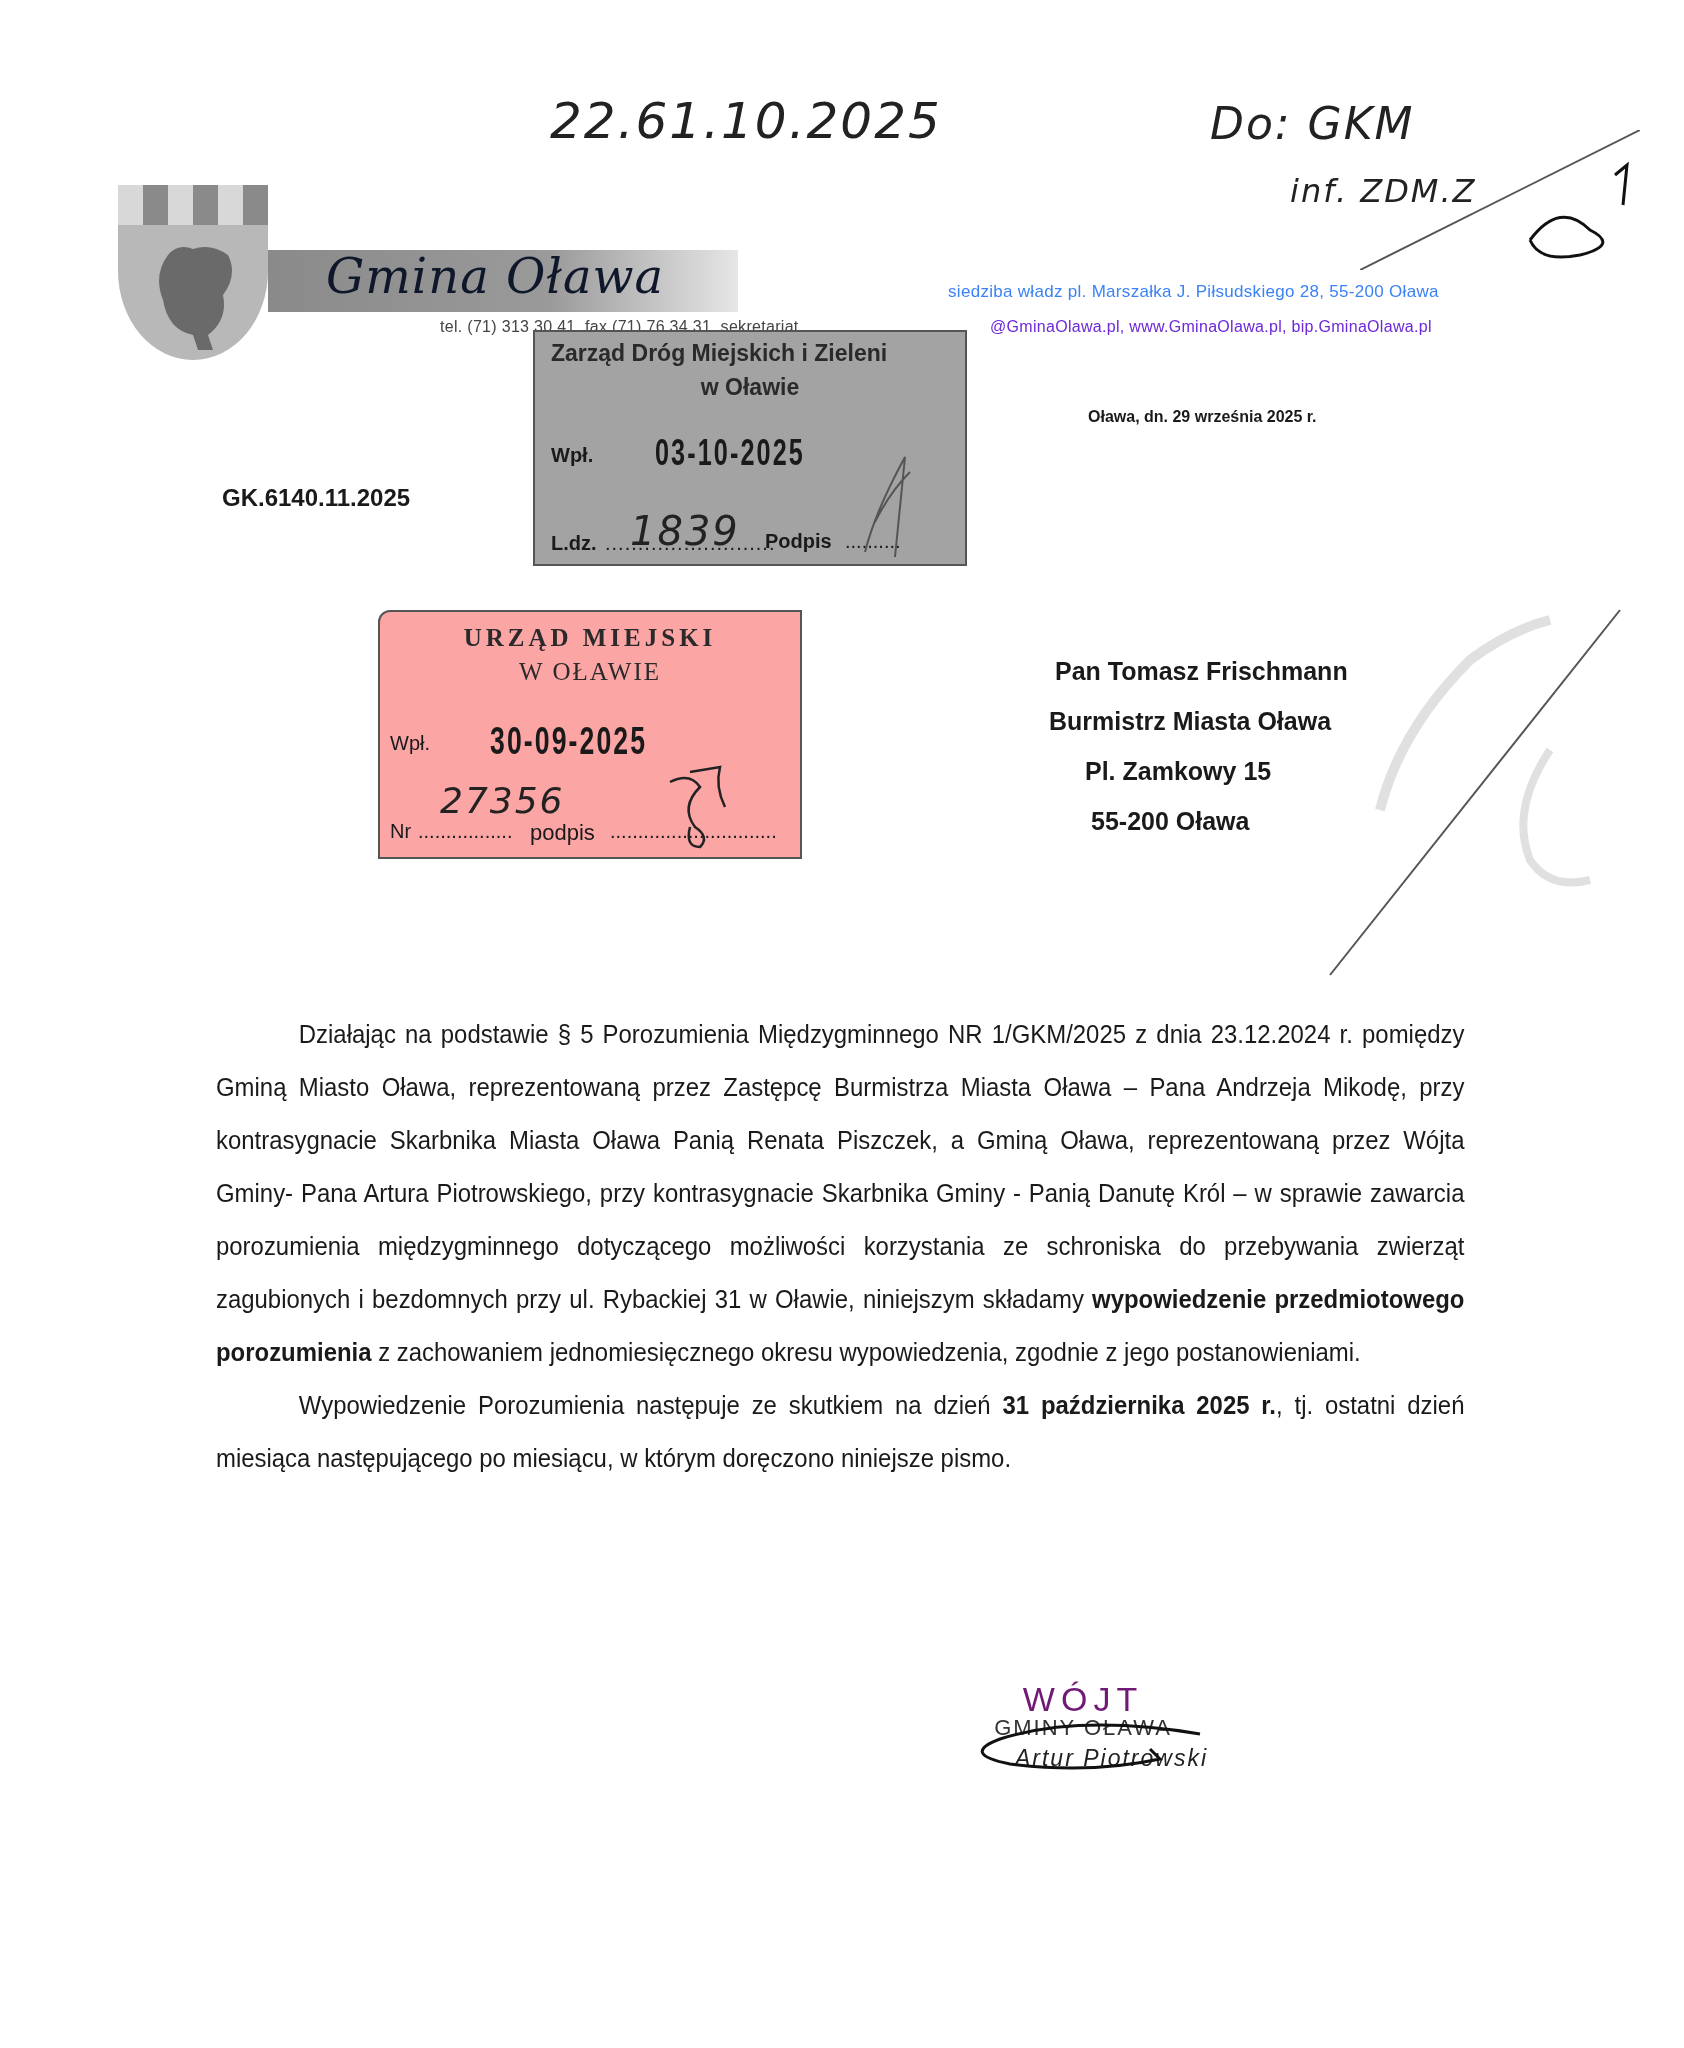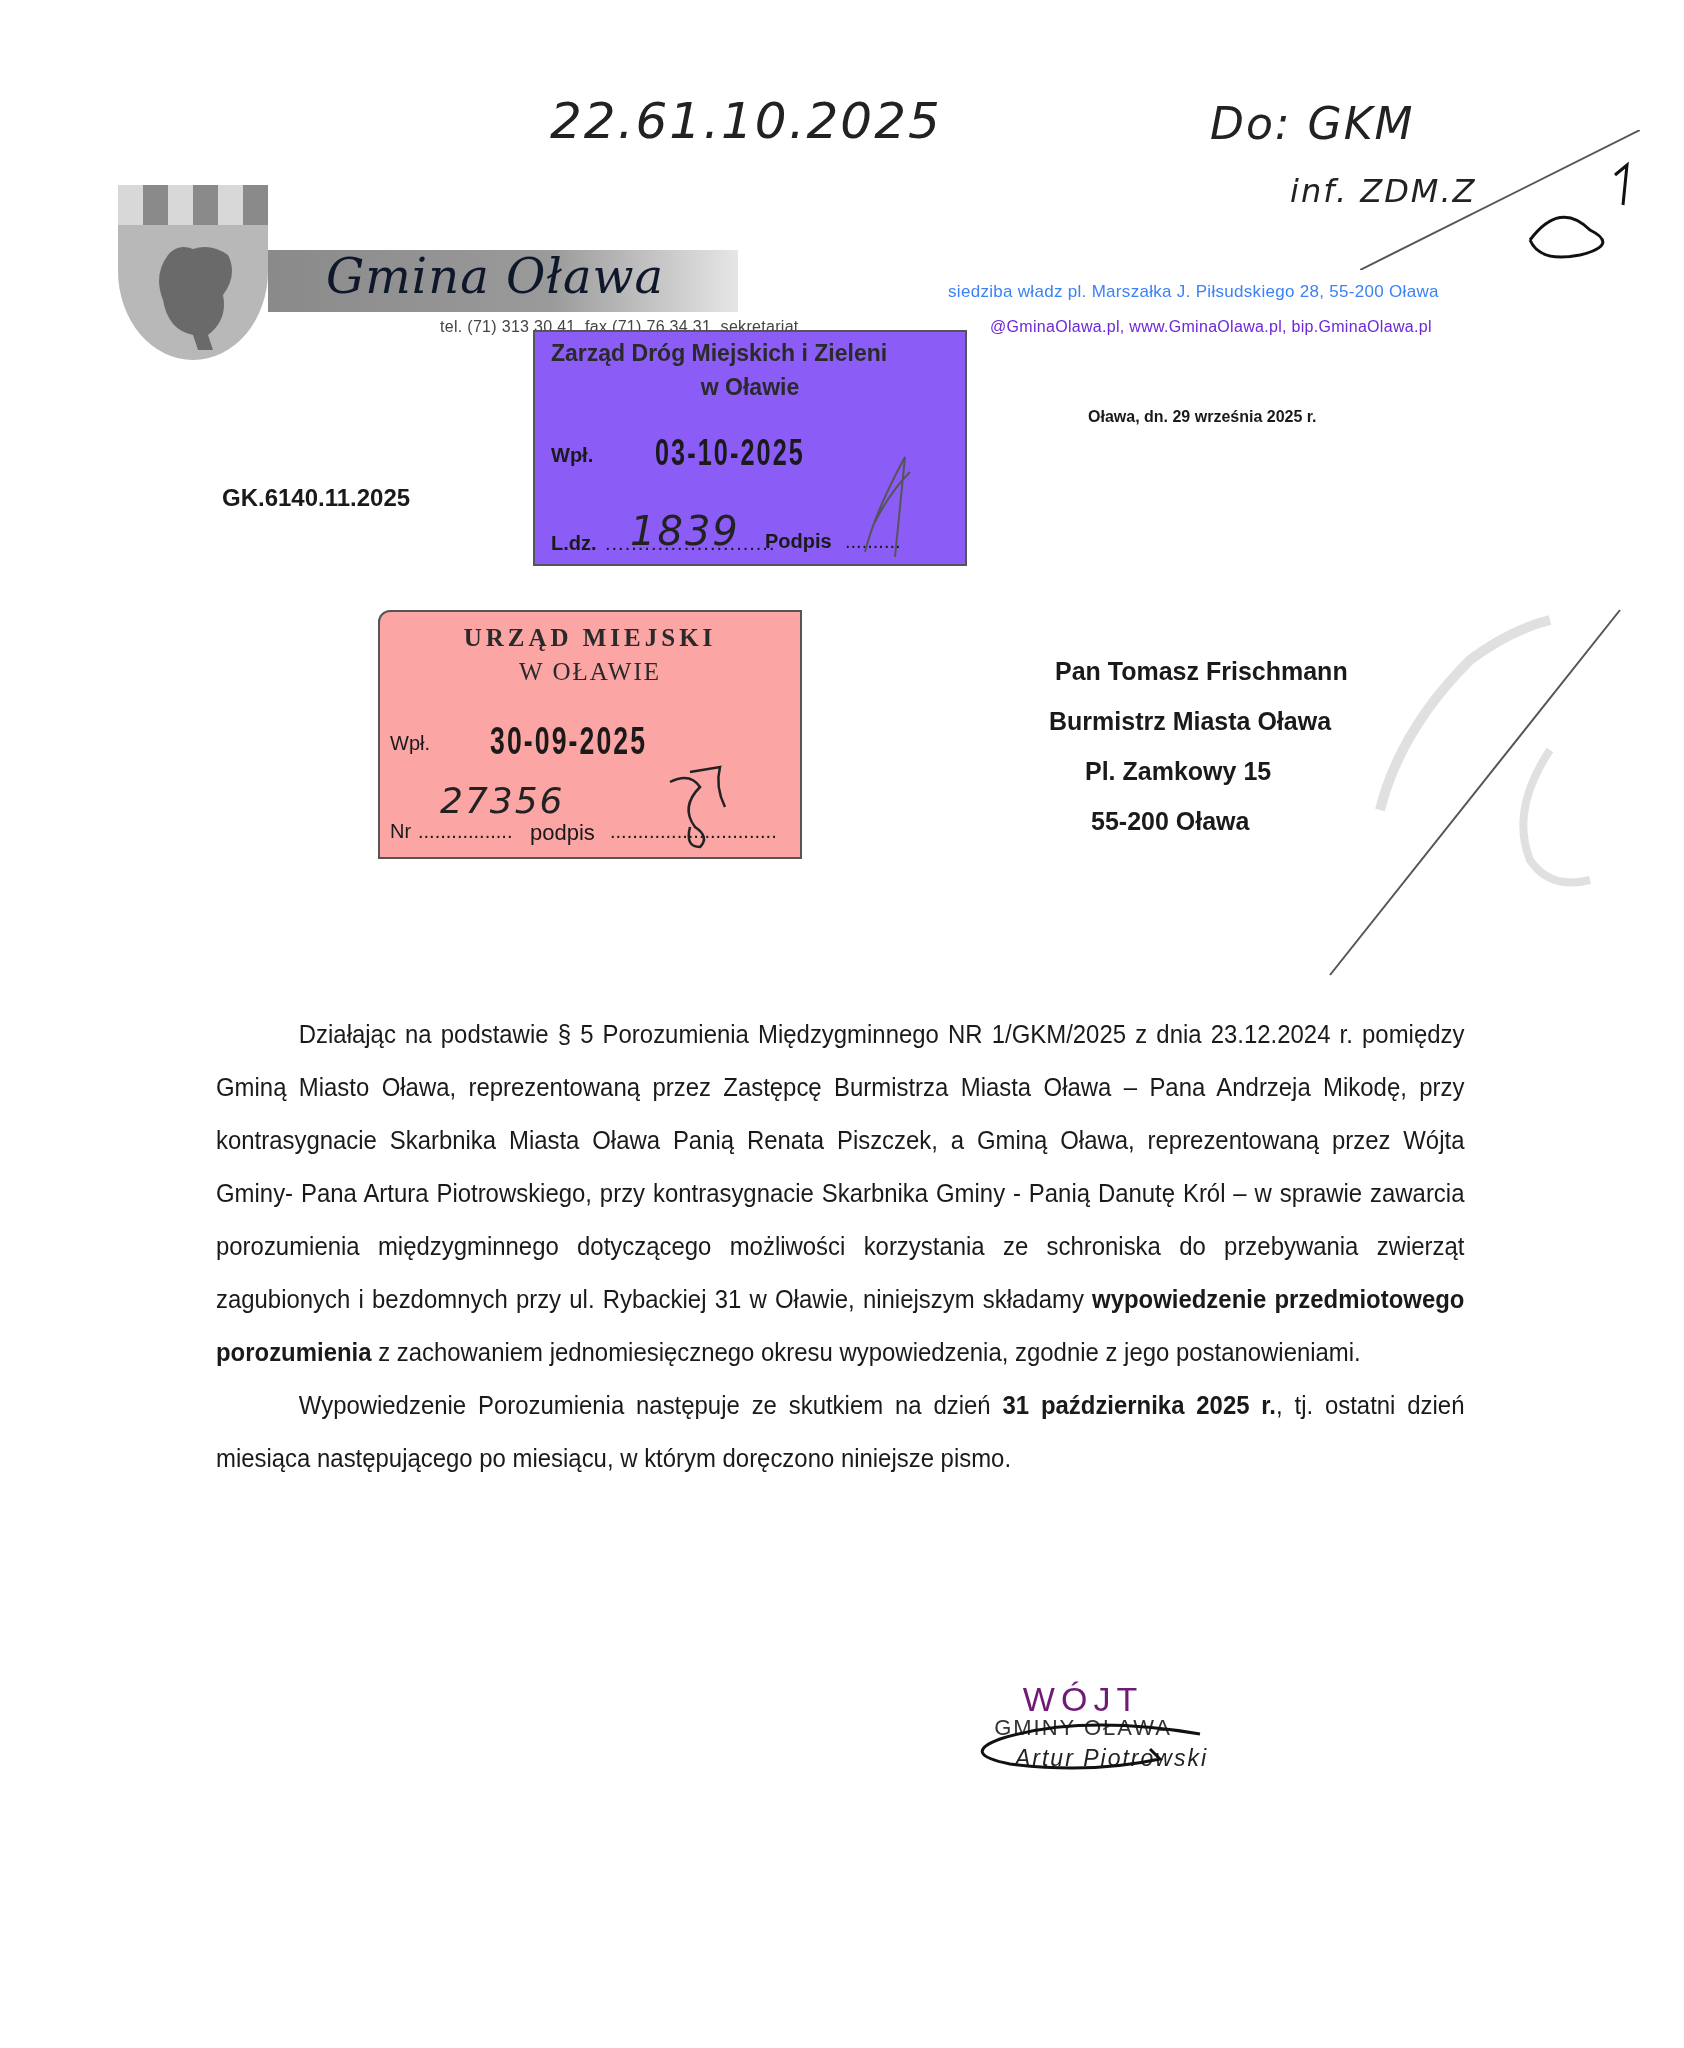--- a/index.html
+++ b/index.html
@@ -20,21 +20,21 @@
             background: linear-gradient(90deg, #8a8a8a 0%, #9a9a9a 60%, #e6e6e6 100%); }
   .banner-text { left: 290px; top: 248px; font-family: "DejaVu Serif", serif; font-style: italic;
                  font-size: 48px; color: #0f172a; letter-spacing: 1px; margin-left: 36px; }
 
   .contact1 { left: 948px; top: 282px; font-size: 17px; color: #3b82f6; letter-spacing: 0.3px; }
   .contact2 { left: 440px; top: 318px; font-size: 16px; color: #444; letter-spacing: 0.3px; }
   .contact2b { left: 990px; top: 318px; font-size: 16px; color: #6d28d9; letter-spacing: 0.3px; }
 
   
   .stamp1 { left: 533px; top: 330px; width: 430px; height: 232px; border: 2px solid #555;
-            background: #8b5cf6; }
+            background: #a3a3a3; }
   .stamp1 .title { position: absolute; left: 16px; top: 8px; font-size: 23px; font-weight: bold; color: #2a2a2a; }
   .stamp1 .sub { position: absolute; left: 0; width: 100%; top: 42px; text-align: center; font-size: 23px; font-weight: bold; color: #2a2a2a; }
   .stamp1 .wpl { position: absolute; left: 16px; top: 112px; font-size: 20px; font-weight: bold; }
   .stamp1 .date { position: absolute; left: 120px; top: 100px; font-family: "Liberation Sans", sans-serif;
                   font-size: 36px; font-weight: bold; transform: scaleX(0.7); transform-origin: left; letter-spacing: 3px; }
   .stamp1 .ldz { position: absolute; left: 16px; top: 200px; font-size: 20px; font-weight: bold; }
   .stamp1 .ldz-dots { position: absolute; left: 70px; top: 200px; font-size: 20px; letter-spacing: 1px; }
   .stamp1 .ldz-val { position: absolute; left: 95px; top: 176px; font-size: 40px; }
   .stamp1 .podpis { position: absolute; left: 230px; top: 198px; font-size: 20px; font-weight: bold; }
   .stamp1 .podpis-dots { position: absolute; left: 310px; top: 198px; font-size: 20px; }

